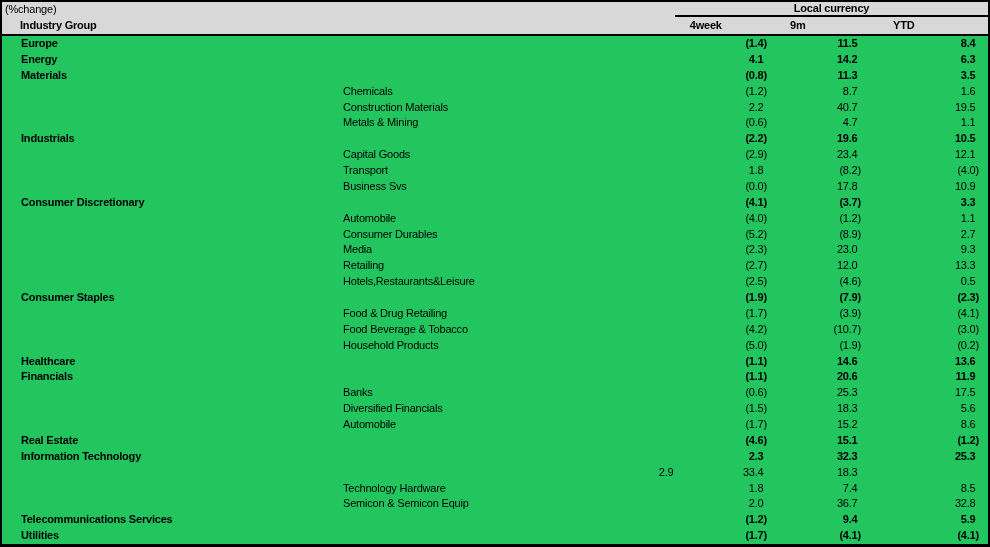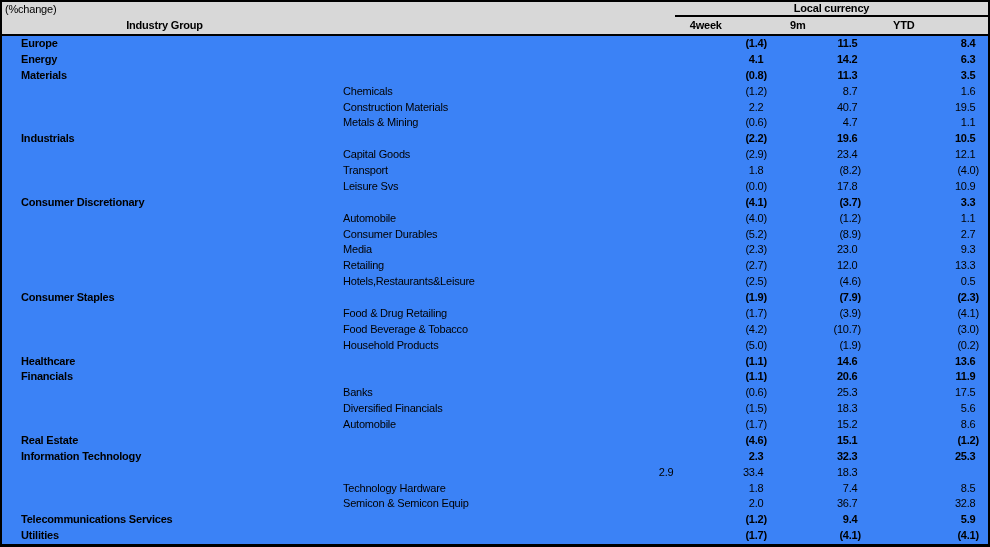--- a/index.html
+++ b/index.html
@@ -5,38 +5,38 @@
   * { margin:0; padding:0; box-sizing:border-box; }
   html,body { background:#fff; }
   body {
     width:990px; height:547px; overflow:hidden;
     font-family:"Liberation Sans", sans-serif;
     font-size:11px; color:#000; letter-spacing:-0.2px;
   }
   .table {
     width:990px; height:547px;
     border:2px solid #000; border-bottom-width:3px;
-    background:#3b82f6;
+    background:#22c55e;
   }
   .header {
     height:34px; background:#d8d8d8;
     border-bottom:2px solid #000;
   }
   .hrow1 { display:flex; height:15px; line-height:15px; }
   .hrow1 .pct { flex:1; padding-left:3px; }
   .hrow1 .lc {
     width:313px; text-align:center; font-weight:bold;
     line-height:13px; border-bottom:2px solid #000;
   }
   .cols {
     display:grid;
     grid-template-columns:322px 340px 90px 94px 118px auto;
   }
   .hrow2 { height:17px; line-height:16px; font-weight:bold; }
-  .hrow2 .ig { padding-left:3px;text-align:center; }
+  .hrow2 .ig { padding-left:18px; }
   .hrow2 .num { text-align:center; padding-right:6.5px; }
   .body { height:508px; }
   .row { height:15.875px; line-height:15.875px;padding-left:16px; }
   .row .lbl { padding-left:3px; white-space:nowrap; overflow:hidden; }
   .row .num { text-align:right; padding-right:3px; white-space:nowrap; }
   .row.group { font-weight:bold; }
   .hp { visibility:hidden; }
 </style>
 </head>
 <body>
@@ -124,21 +124,21 @@
       <div class="row cols sub">
         <div class="lbl"></div>
         <div class="lbl">Transport</div>
         <div class="num">1.8<span class="hp">)</span></div>
         <div class="num">(8.2)</div>
         <div class="num">(4.0)</div>
         <div class=""></div>
       </div>
       <div class="row cols sub">
         <div class="lbl"></div>
-        <div class="lbl">Leisure Svs</div>
+        <div class="lbl">Business Svs</div>
         <div class="num">(0.0)</div>
         <div class="num">17.8<span class="hp">)</span></div>
         <div class="num">10.9<span class="hp">)</span></div>
         <div class=""></div>
       </div>
       <div class="row cols group">
         <div class="lbl">Consumer Discretionary</div>
         <div class="lbl"></div>
         <div class="num">(4.1)</div>
         <div class="num">(3.7)</div>

